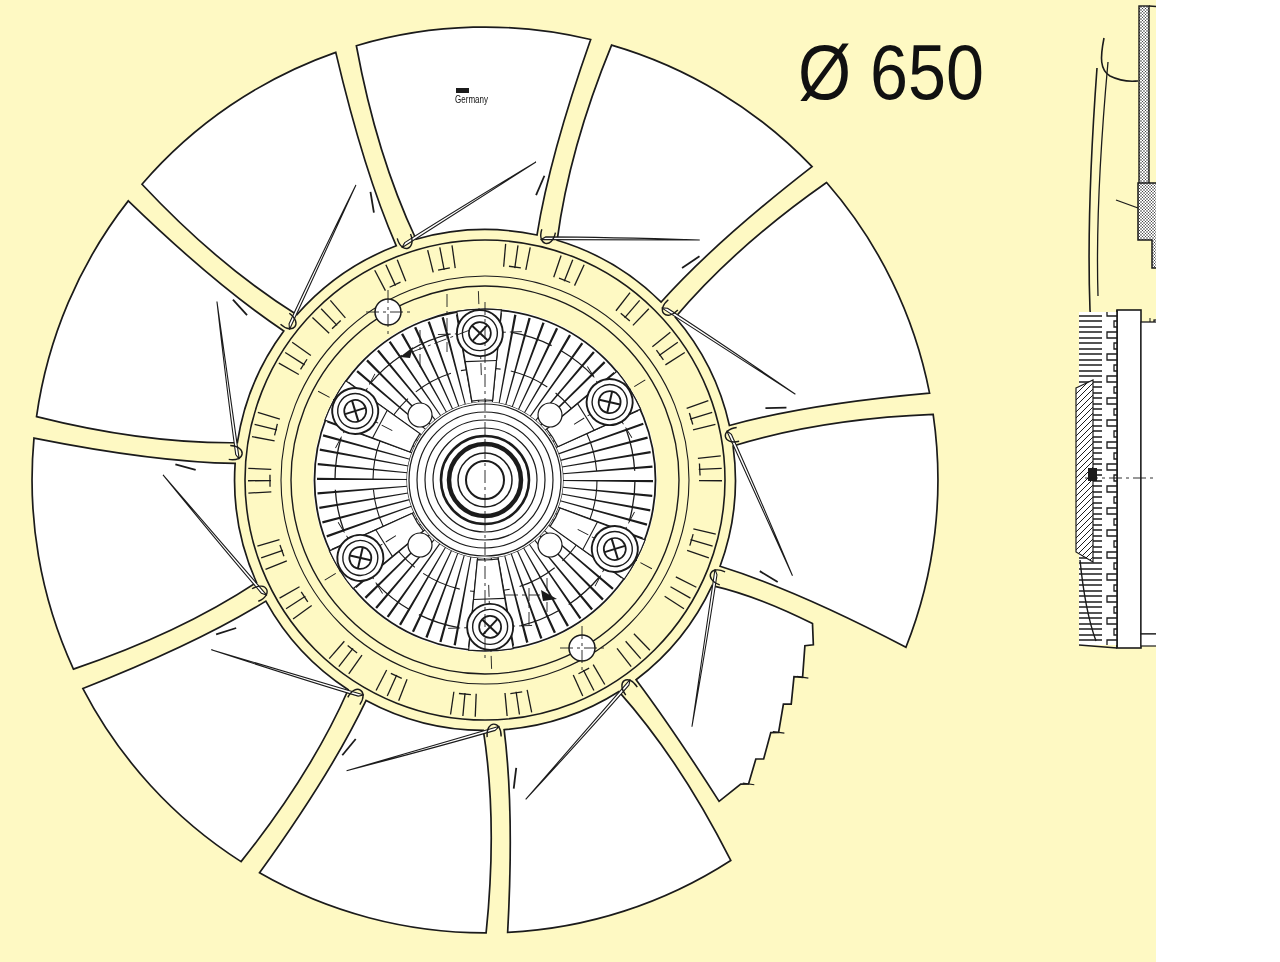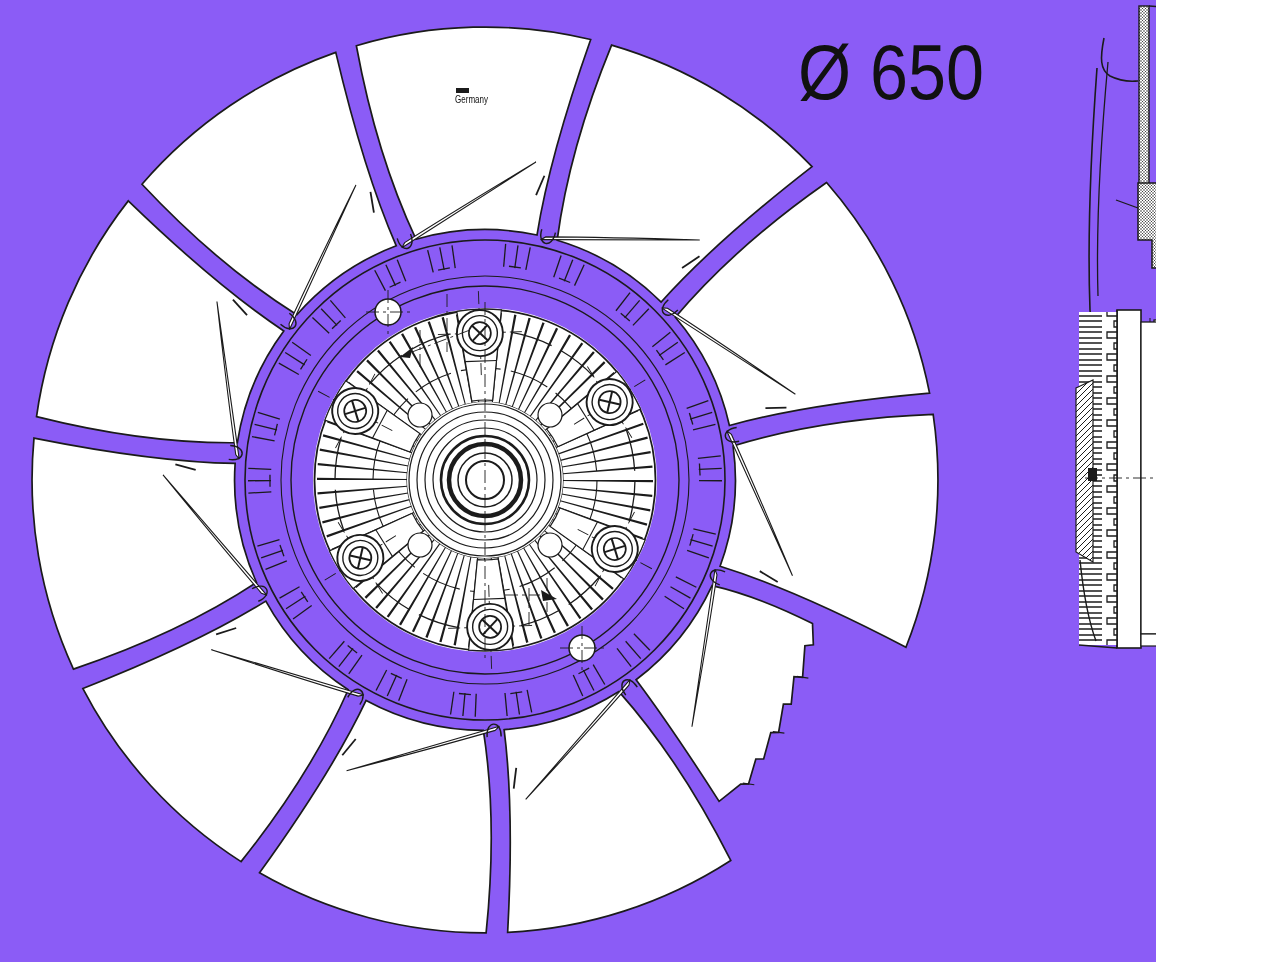--- a/index.html
+++ b/index.html
@@ -1,17 +1,17 @@
 <!DOCTYPE html>
 <html><head>
 <meta charset="utf-8">
 <title>Drawing</title>
 <style>
   html,body{margin:0;padding:0;background:#ffffff;}
-  .canvas{position:relative;width:1156px;height:962px;background:#8b5cf6;overflow:hidden;
+  .canvas{position:relative;width:1156px;height:962px;background:#fef9c3;overflow:hidden;
           font-family:"Liberation Sans",sans-serif;}
   svg{display:block;}
   .ln{stroke:#1b1b1b;fill:none;}
   .wh{fill:#ffffff;stroke:#1b1b1b;}
   .dd{stroke:#1b1b1b;fill:none;stroke-dasharray:13 4 3 4;}
   .thin{stroke-width:.9;}
   text{fill:#111111;}
   .dia-label{font-family:"Liberation Sans",sans-serif;font-weight:400;}
   .tiny-label{font-family:"Liberation Sans",sans-serif;}
 </style>

